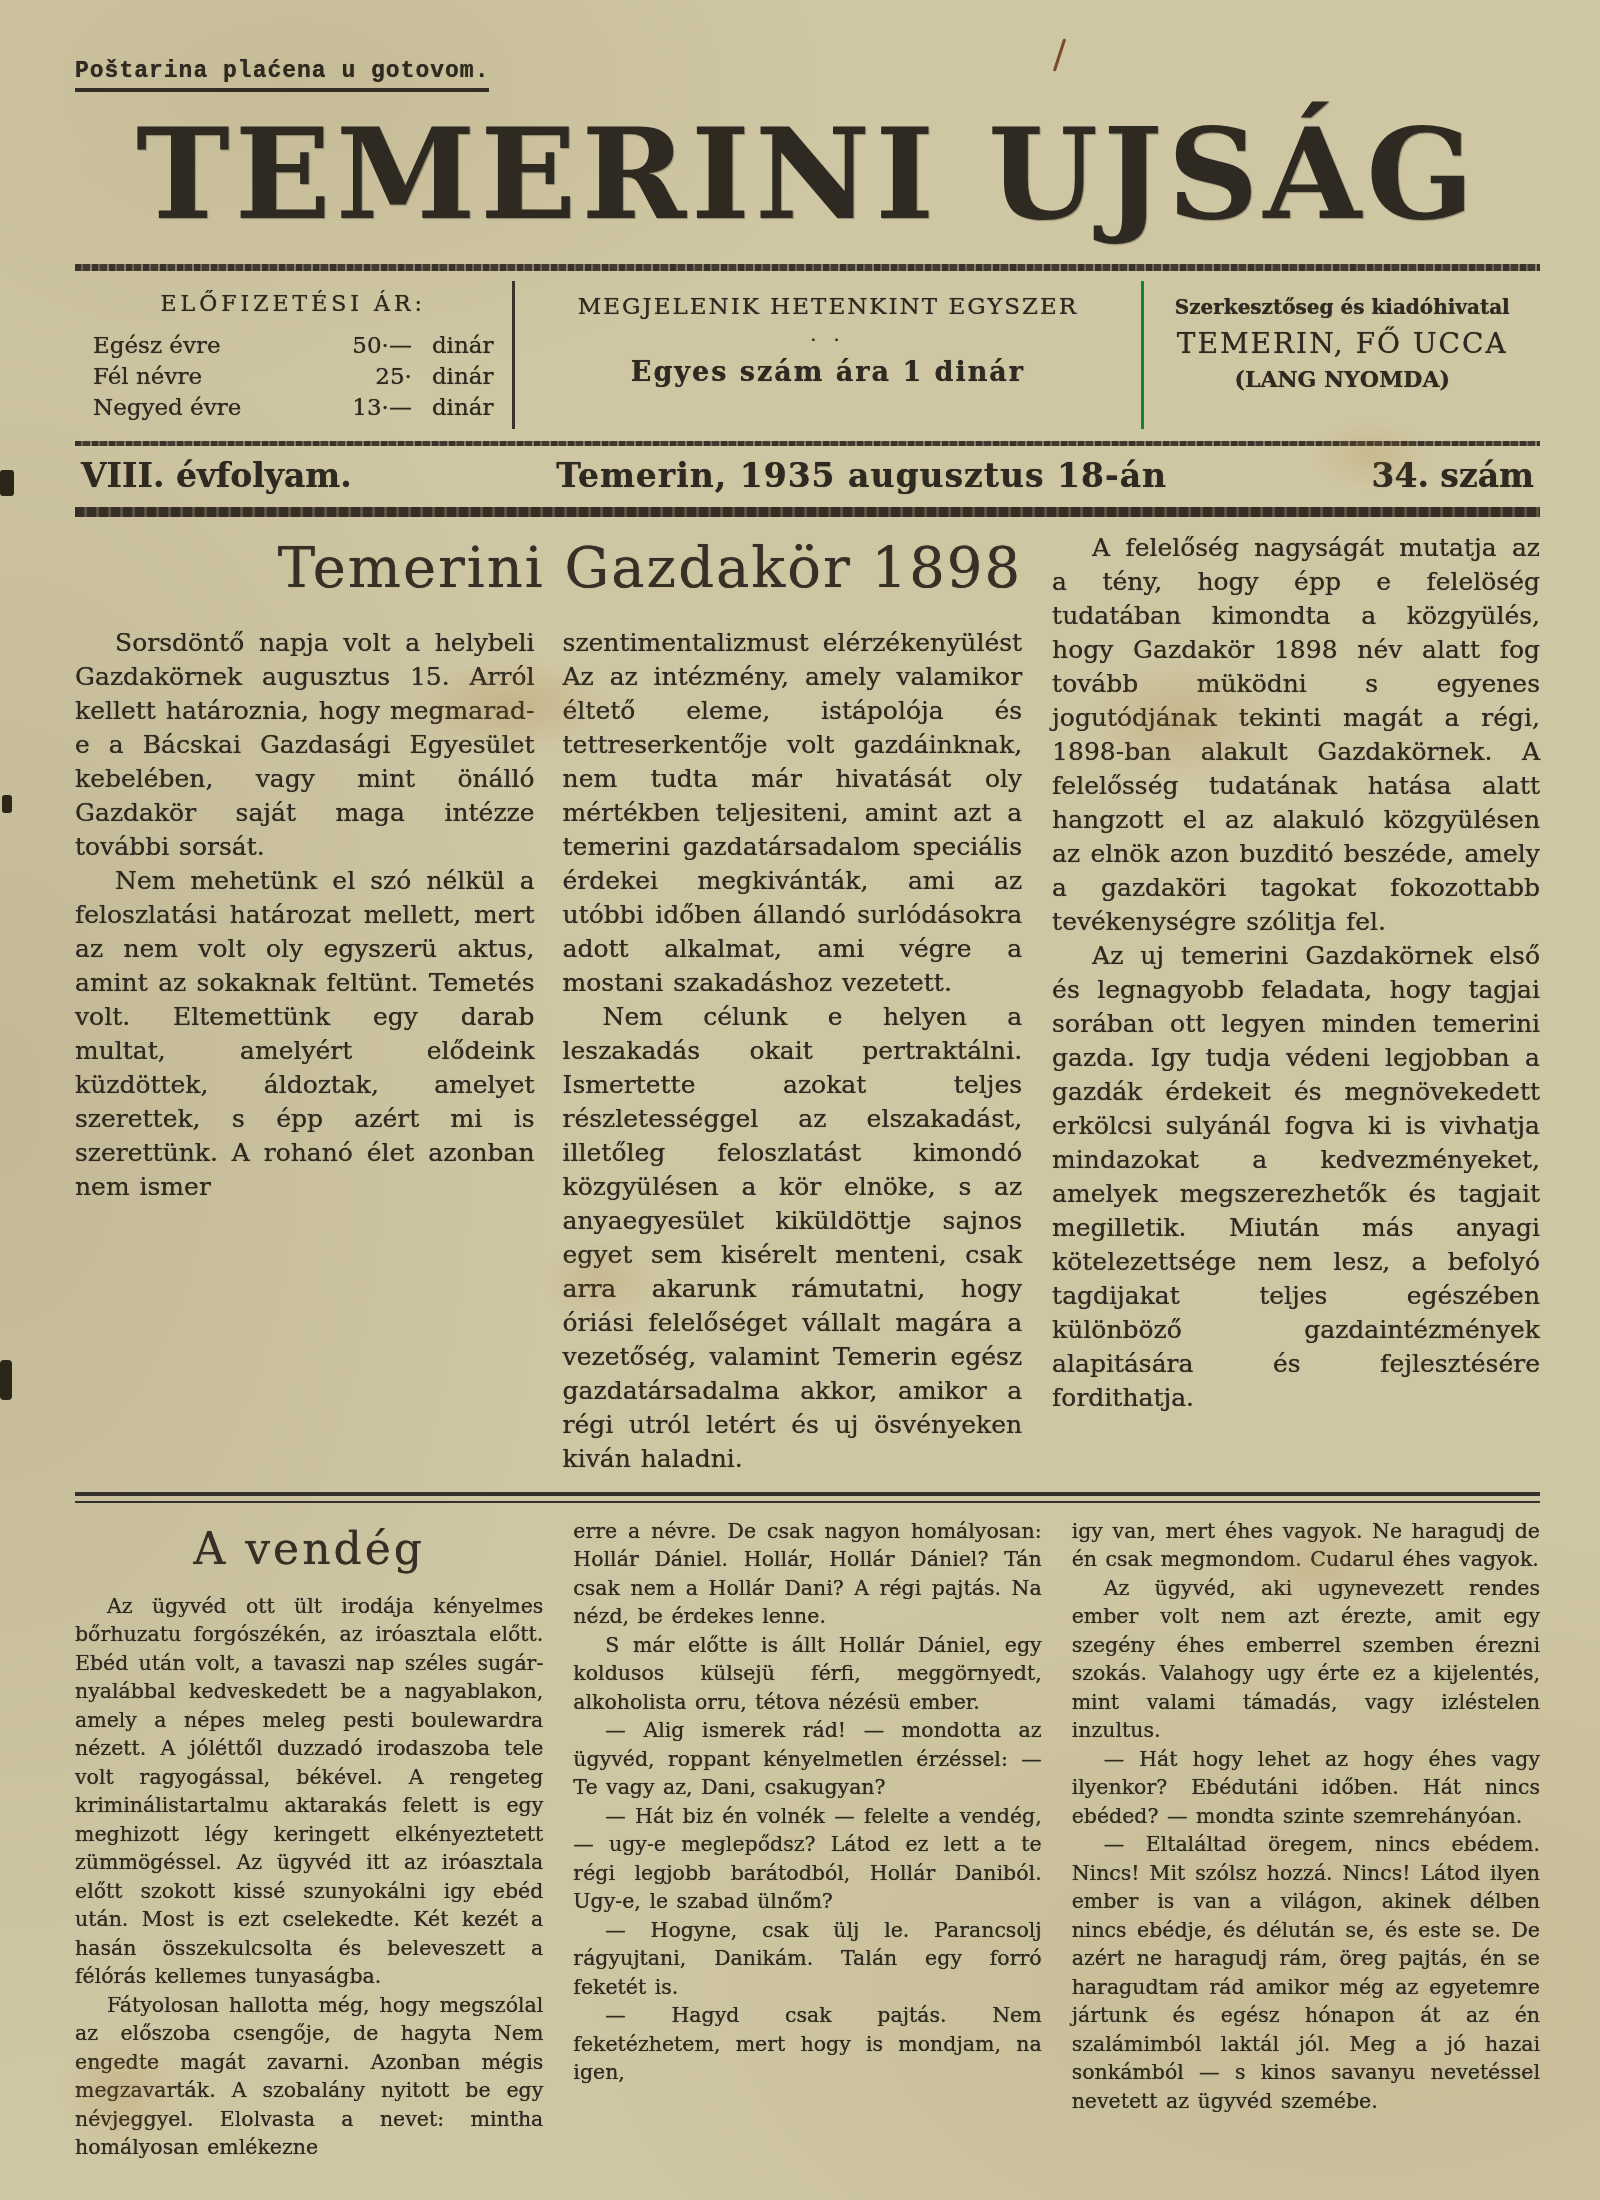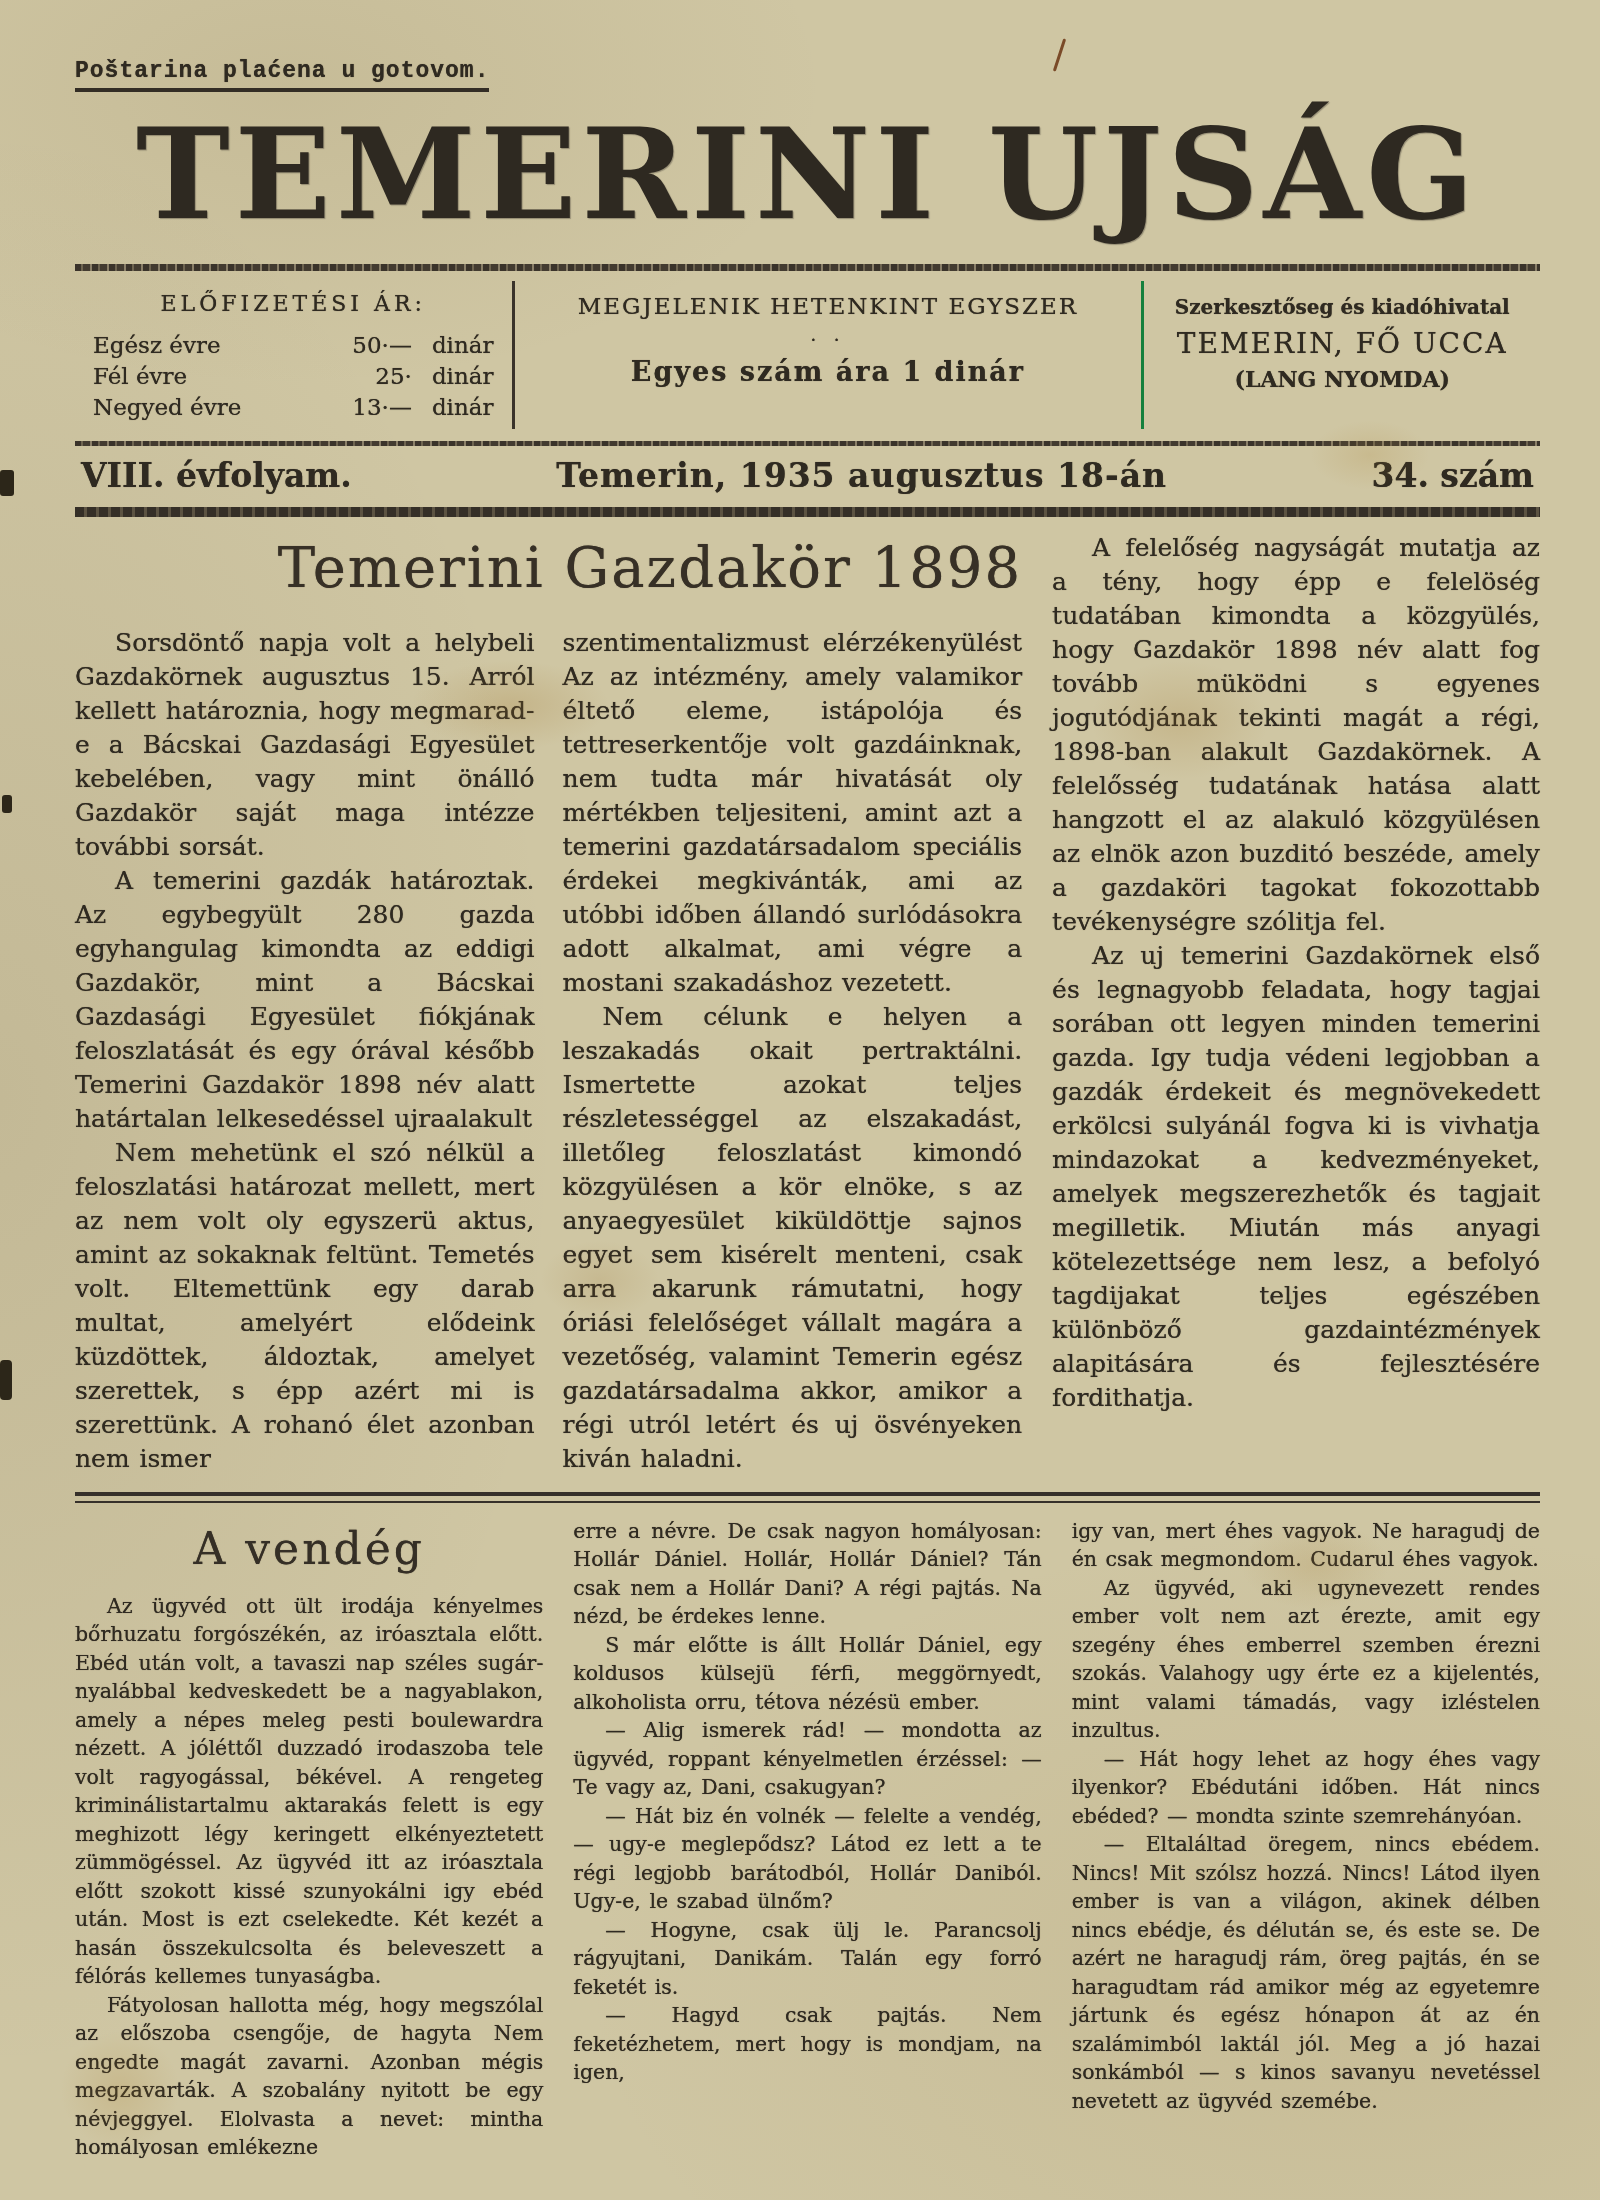--- a/index.html
+++ b/index.html
@@ -112,21 +112,21 @@
   <div class="infocell cell-sub">
     <div class="sub-title ink">ELŐFIZETÉSI ÁR:</div>
     <div class="sub-row">
       <span class="ink">Egész évre</span>
       <span class="sub-right">
         <span class="sub-val ink">50·—</span>
         <span class="ink">dinár</span>
       </span>
     </div>
     <div class="sub-row">
-      <span class="ink">Fél évre</span>
+      <span class="ink">Fél névre</span>
       <span class="sub-right">
         <span class="sub-val ink">25·</span>
         <span class="ink">dinár</span>
       </span>
     </div>
     <div class="sub-row">
       <span class="ink">Negyed évre</span>
       <span class="sub-right">
         <span class="sub-val ink">13·—</span>
         <span class="ink">dinár</span>
@@ -156,21 +156,20 @@
 
 <div class="rule-thick"></div>
 
 
 <div class="article1">
   <div class="a1-left">
     <h2 class="a1-title ink">Temerini Gazdakör 1898</h2>
     <div class="a1-cols">
       <div class="a1-col">
           <p>Sorsdöntő napja volt a helybeli Gazdakörnek augusztus 15. Arról kellett határoznia, hogy megmarad-e a Bácskai Gazdasági Egyesület kebelében, vagy mint önálló Gazdakör saját maga intézze további sorsát.</p>
-          <p>A temerini gazdák határoztak. Az egybegyült 280 gazda egyhangulag kimondta az eddigi Gazdakör, mint a Bácskai Gazdasági Egyesület fiókjának feloszlatását és egy órával később Temerini Gazdakör 1898 név alatt határtalan lelkesedéssel ujraalakult</p>
           <p>Nem mehetünk el szó nélkül a feloszlatási határozat mellett, mert az nem volt oly egyszerü aktus, amint az sokaknak feltünt. Temetés volt. Eltemettünk egy darab multat, amelyért elődeink küzdöttek, áldoztak, amelyet szerettek, s épp azért mi is szerettünk. A rohanó élet azonban nem ismer</p>
         </div>
       <div class="a1-col" data-flush-first="">
           <p>szentimentalizmust elérzékenyülést Az az intézmény, amely valamikor éltető eleme, istápolója és tettreserkentője volt gazdáinknak, nem tudta már hivatását oly mértékben teljesiteni, amint azt a temerini gazdatársadalom speciális érdekei megkivánták, ami az utóbbi időben állandó surlódásokra adott alkalmat, ami végre a mostani szakadáshoz vezetett.</p>
           <p>Nem célunk e helyen a leszakadás okait pertraktálni. Ismertette azokat teljes részletességgel az elszakadást, illetőleg feloszlatást kimondó közgyülésen a kör elnöke, s az anyaegyesület kiküldöttje sajnos egyet sem kisérelt menteni, csak arra akarunk rámutatni, hogy óriási felelőséget vállalt magára a vezetőség, valamint Temerin egész gazdatársadalma akkor, amikor a régi utról letért és uj ösvényeken kiván haladni.</p>
         </div>
     </div>
   </div>
   <div class="a1-right">
       <p>A felelőség nagyságát mutatja az a tény, hogy épp e felelöség tudatában kimondta a közgyülés, hogy Gazdakör 1898 név alatt fog tovább müködni s egyenes jogutódjának tekinti magát a régi, 1898-ban alakult Gazdakörnek. A felelősség tudatának hatása alatt hangzott el az alakuló közgyülésen az elnök azon buzditó beszéde, amely a gazdaköri tagokat fokozottabb tevékenységre szólitja fel.</p>

